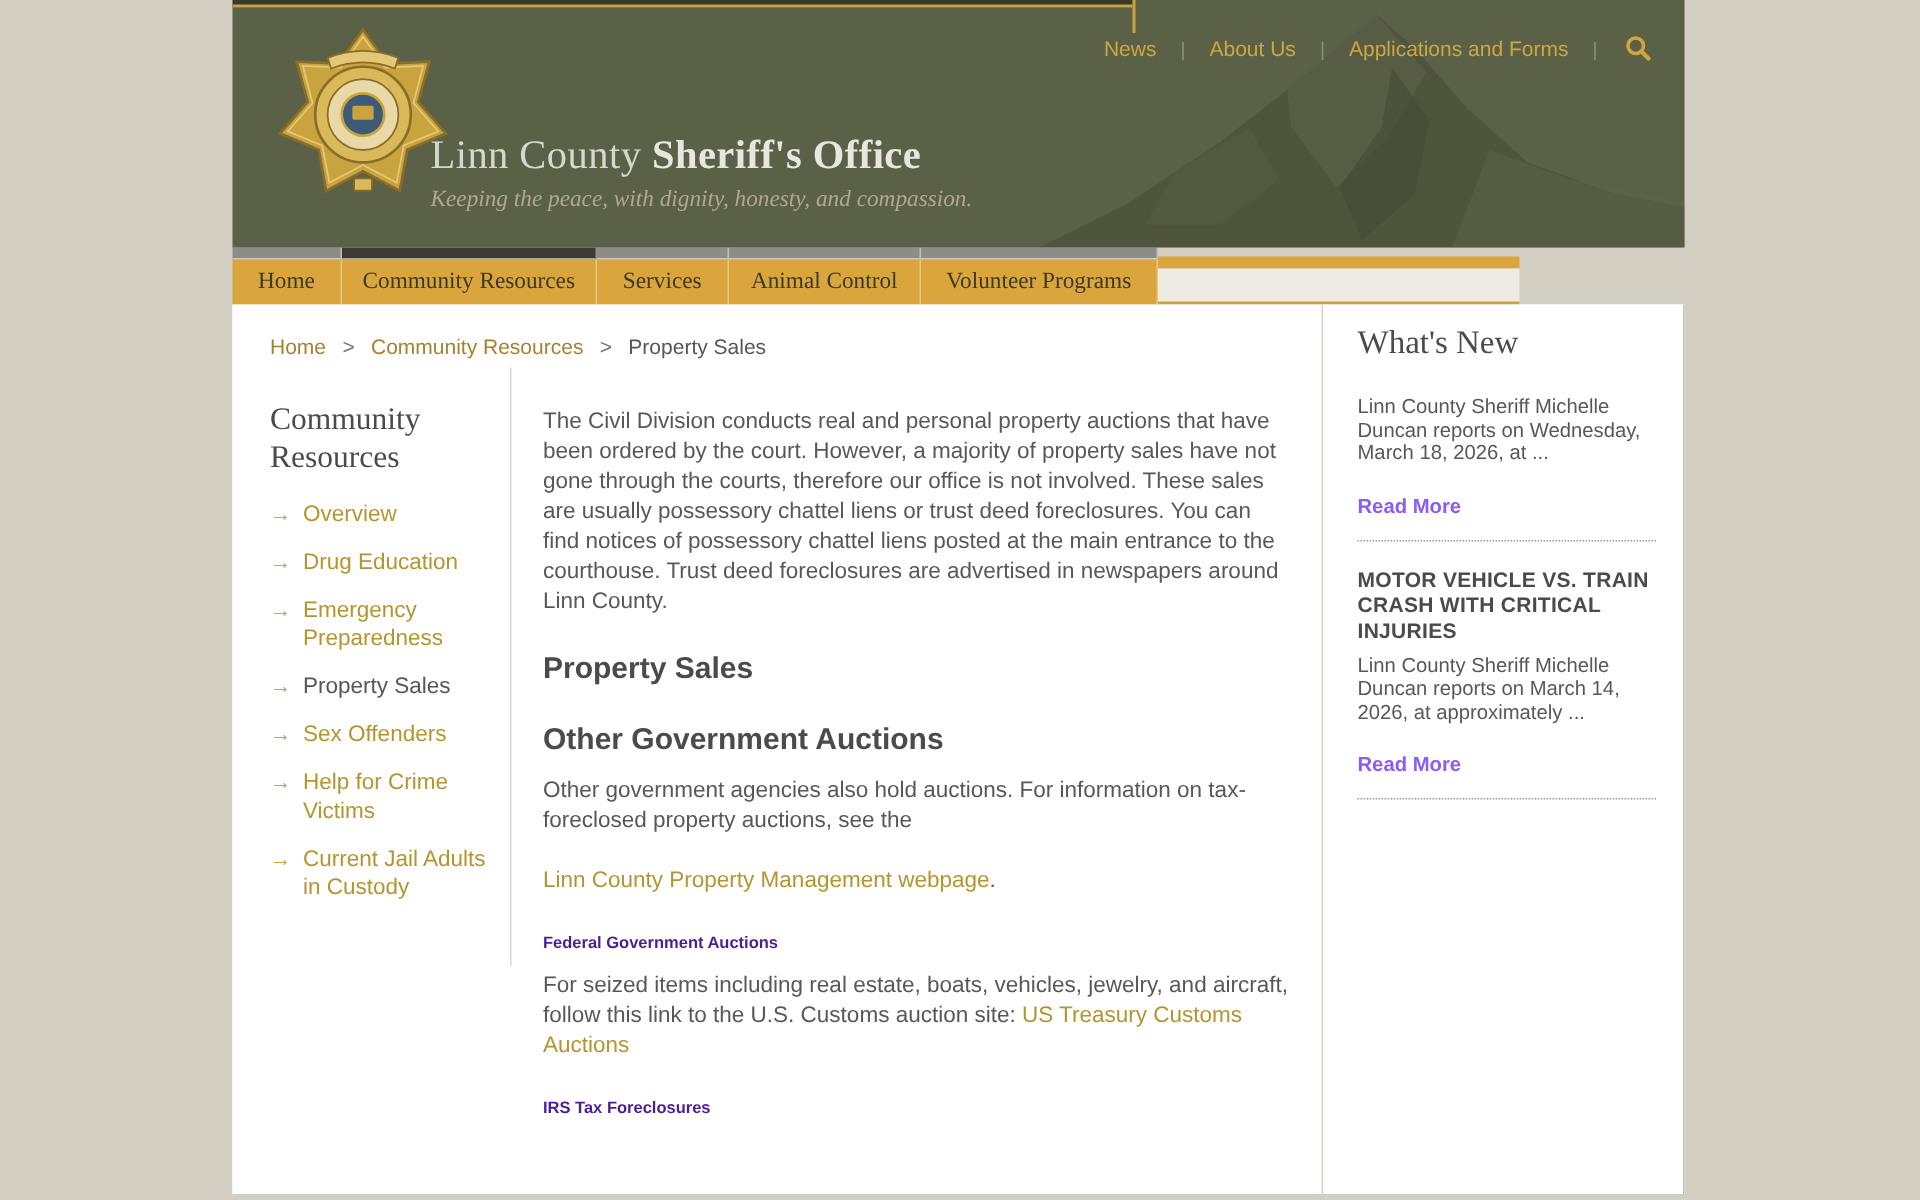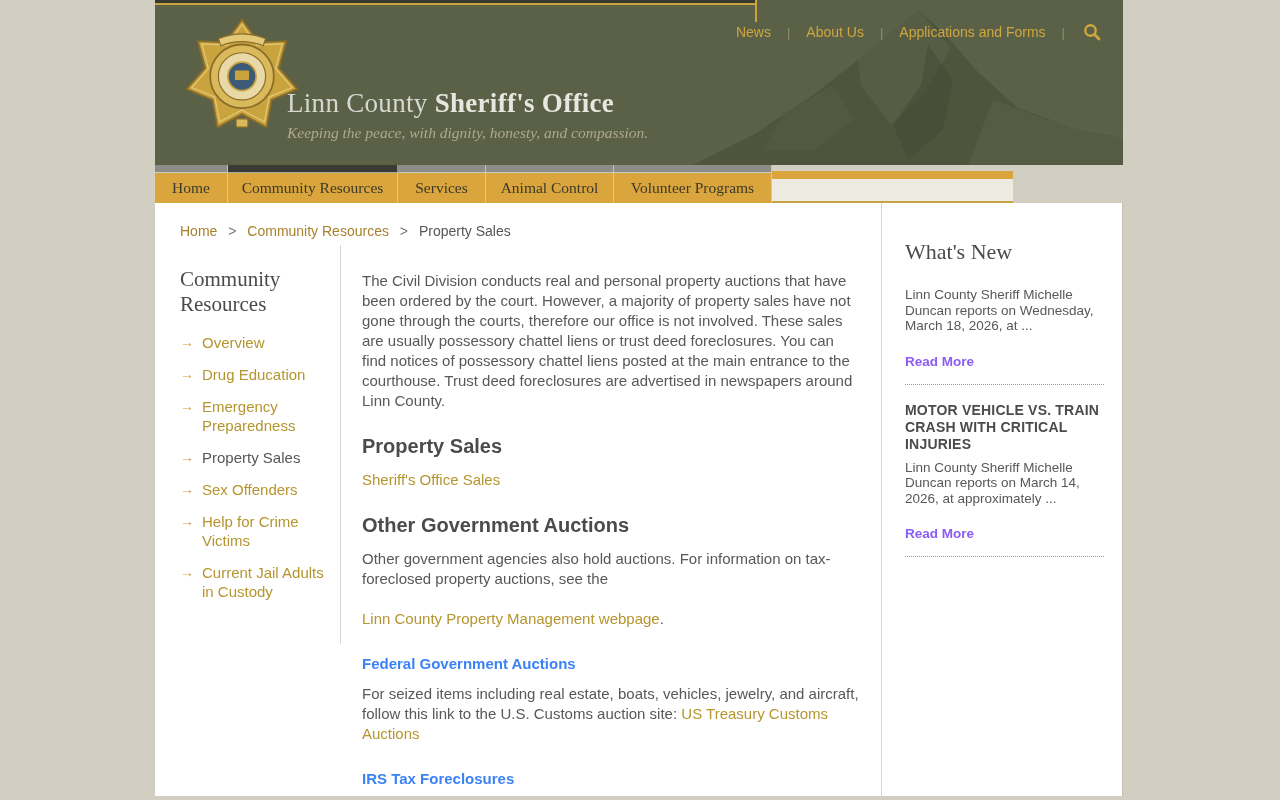--- a/index.html
+++ b/index.html
@@ -63,21 +63,21 @@
     border-right: 1px solid #e6c87f;
   }
   .nav-filler { width: 241px; display: flex; flex-direction: column; }
   .nav-filler .f-space { height: 6px; }
   .nav-filler .f-gold { height: 8px; background: #d9a53c; }
   .nav-filler .f-beige { flex: 1; background: #edeae1; border-bottom: 2px solid #c9a43e; }
 
   
   .content-row { display: flex; width: 968px; background: #fff; height: 593px; }
   .left-wrap { width: 727px; border-right: 1px solid #d6d3c9; background: #fff; }
-  .right-col { flex: 1; background: #fff; border-right: 1px solid #c5c1b5; padding: 36px 18px 0 23px; }
+  .right-col { flex: 1; background: #fff; border-right: 1px solid #c5c1b5; padding: 12px 18px 0 23px; }
 
   .breadcrumb { padding: 20px 0 6px 25px; font-size: 14px; color: #55565a; }
   .breadcrumb a { color: #a8812e; text-decoration: none; cursor: pointer; }
   .breadcrumb .bc-sep { color: #77787c; padding: 0 7px; }
 
   .inner-cols { display: flex; }
   .left-nav {
     width: 186px; padding: 22px 12px 30px 25px;
     border-right: 1px solid #dad7cd; align-self: flex-start;
   }
@@ -86,21 +86,21 @@
     margin: 0 0 16px; line-height: 25px; font-weight: 400;
   }
   .side-item { display: flex; margin: 0 0 13px; font-size: 15px; line-height: 19px; }
   .side-item .arrow { color: #c9a43e; margin-right: 8px; font-size: 14px; }
   .side-item a { color: #b5952f; text-decoration: none; cursor: pointer; }
   .side-item.current a { color: #55565a; cursor: default; }
 
   .main-col { width: 540px; padding: 26px 19px 0 21px; }
   .main-col p { margin: 0 0 20px; font-size: 15px; line-height: 20px; color: #58585b; }
   .main-col h2 { margin: 24px 0 12px; font-size: 20px; color: #4b4b4d; font-weight: 700; }
-  .main-col h3 { margin: 26px 0 12px; font-size: 15px; color: #3b82f6; font-weight: 700; }
+  .main-col h3 { margin: 26px 0 12px; font-size: 11px; color: #4c1d95; font-weight: 700; }
   .main-col a { color: #b5952f; text-decoration: none; cursor: pointer; }
   .link-line { margin: 0 0 20px; font-size: 15px; line-height: 20px; color: #58585b; }
 
   
   .wn-title {
     font-family: "Liberation Serif", serif; font-size: 22px; color: #4b4b4d;
     margin: 0 0 22px; font-weight: 400;
   }
   .wn-item { margin-bottom: 14px; }
   .wn-headline {
@@ -236,21 +236,20 @@
           <div class="side-item">
             <span class="arrow">→</span>
             <a>Current Jail Adults in Custody</a>
           </div>
         </div>
 
         <div class="main-col">
           <p>The Civil Division conducts real and personal property auctions that have been ordered by the court. However, a majority of property sales have not gone through the courts, therefore our office is not involved. These sales are usually possessory chattel liens or trust deed foreclosures. You can find notices of possessory chattel liens posted at the main entrance to the courthouse. Trust deed foreclosures are advertised in newspapers around Linn County.</p>
 
           <h2>Property Sales</h2>
-          <p class="link-line"><a>Sheriff's Office Sales</a></p>
 
           <h2>Other Government Auctions</h2>
           <p>Other government agencies also hold auctions. For information on tax-foreclosed property auctions, see the</p>
           <p class="link-line"><a>Linn County Property Management webpage</a><span>.</span></p>
 
           <h3>Federal Government Auctions</h3>
           <p><span>For seized items including real estate, boats, vehicles, jewelry, and aircraft, follow this link to the U.S. Customs auction site: </span><a>US Treasury Customs Auctions</a></p>
 
           <h3>IRS Tax Foreclosures</h3>
 

